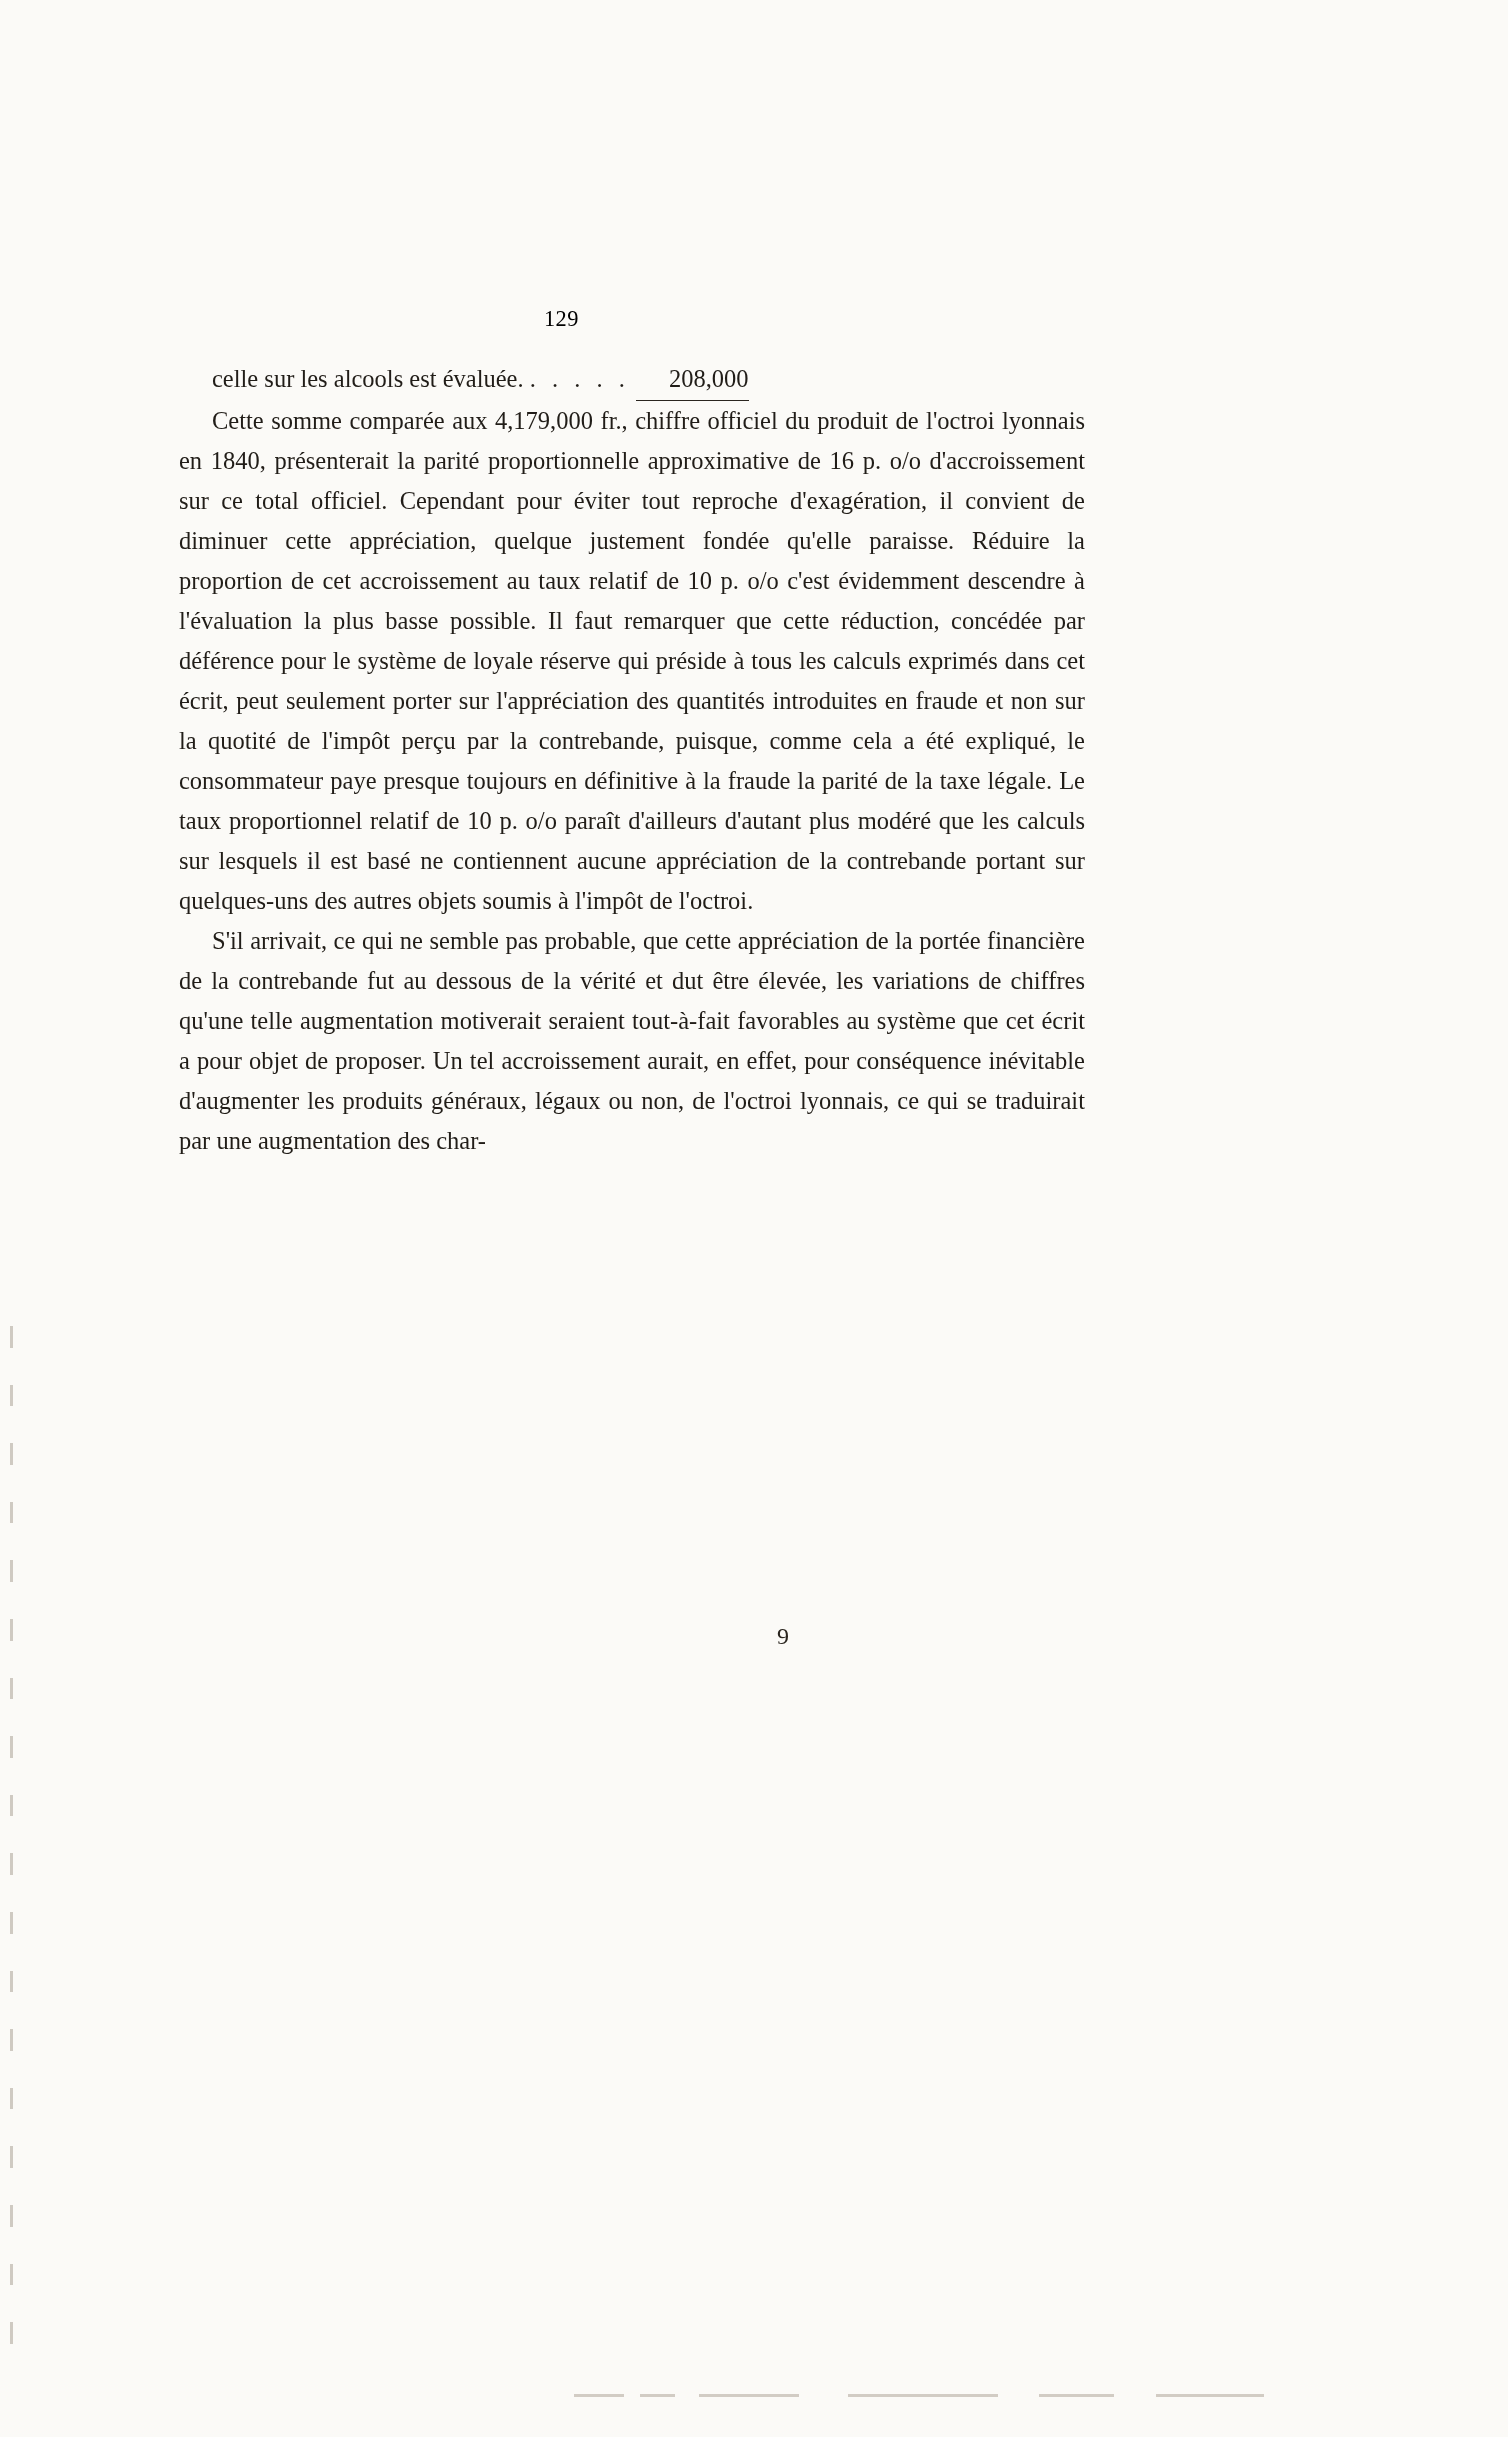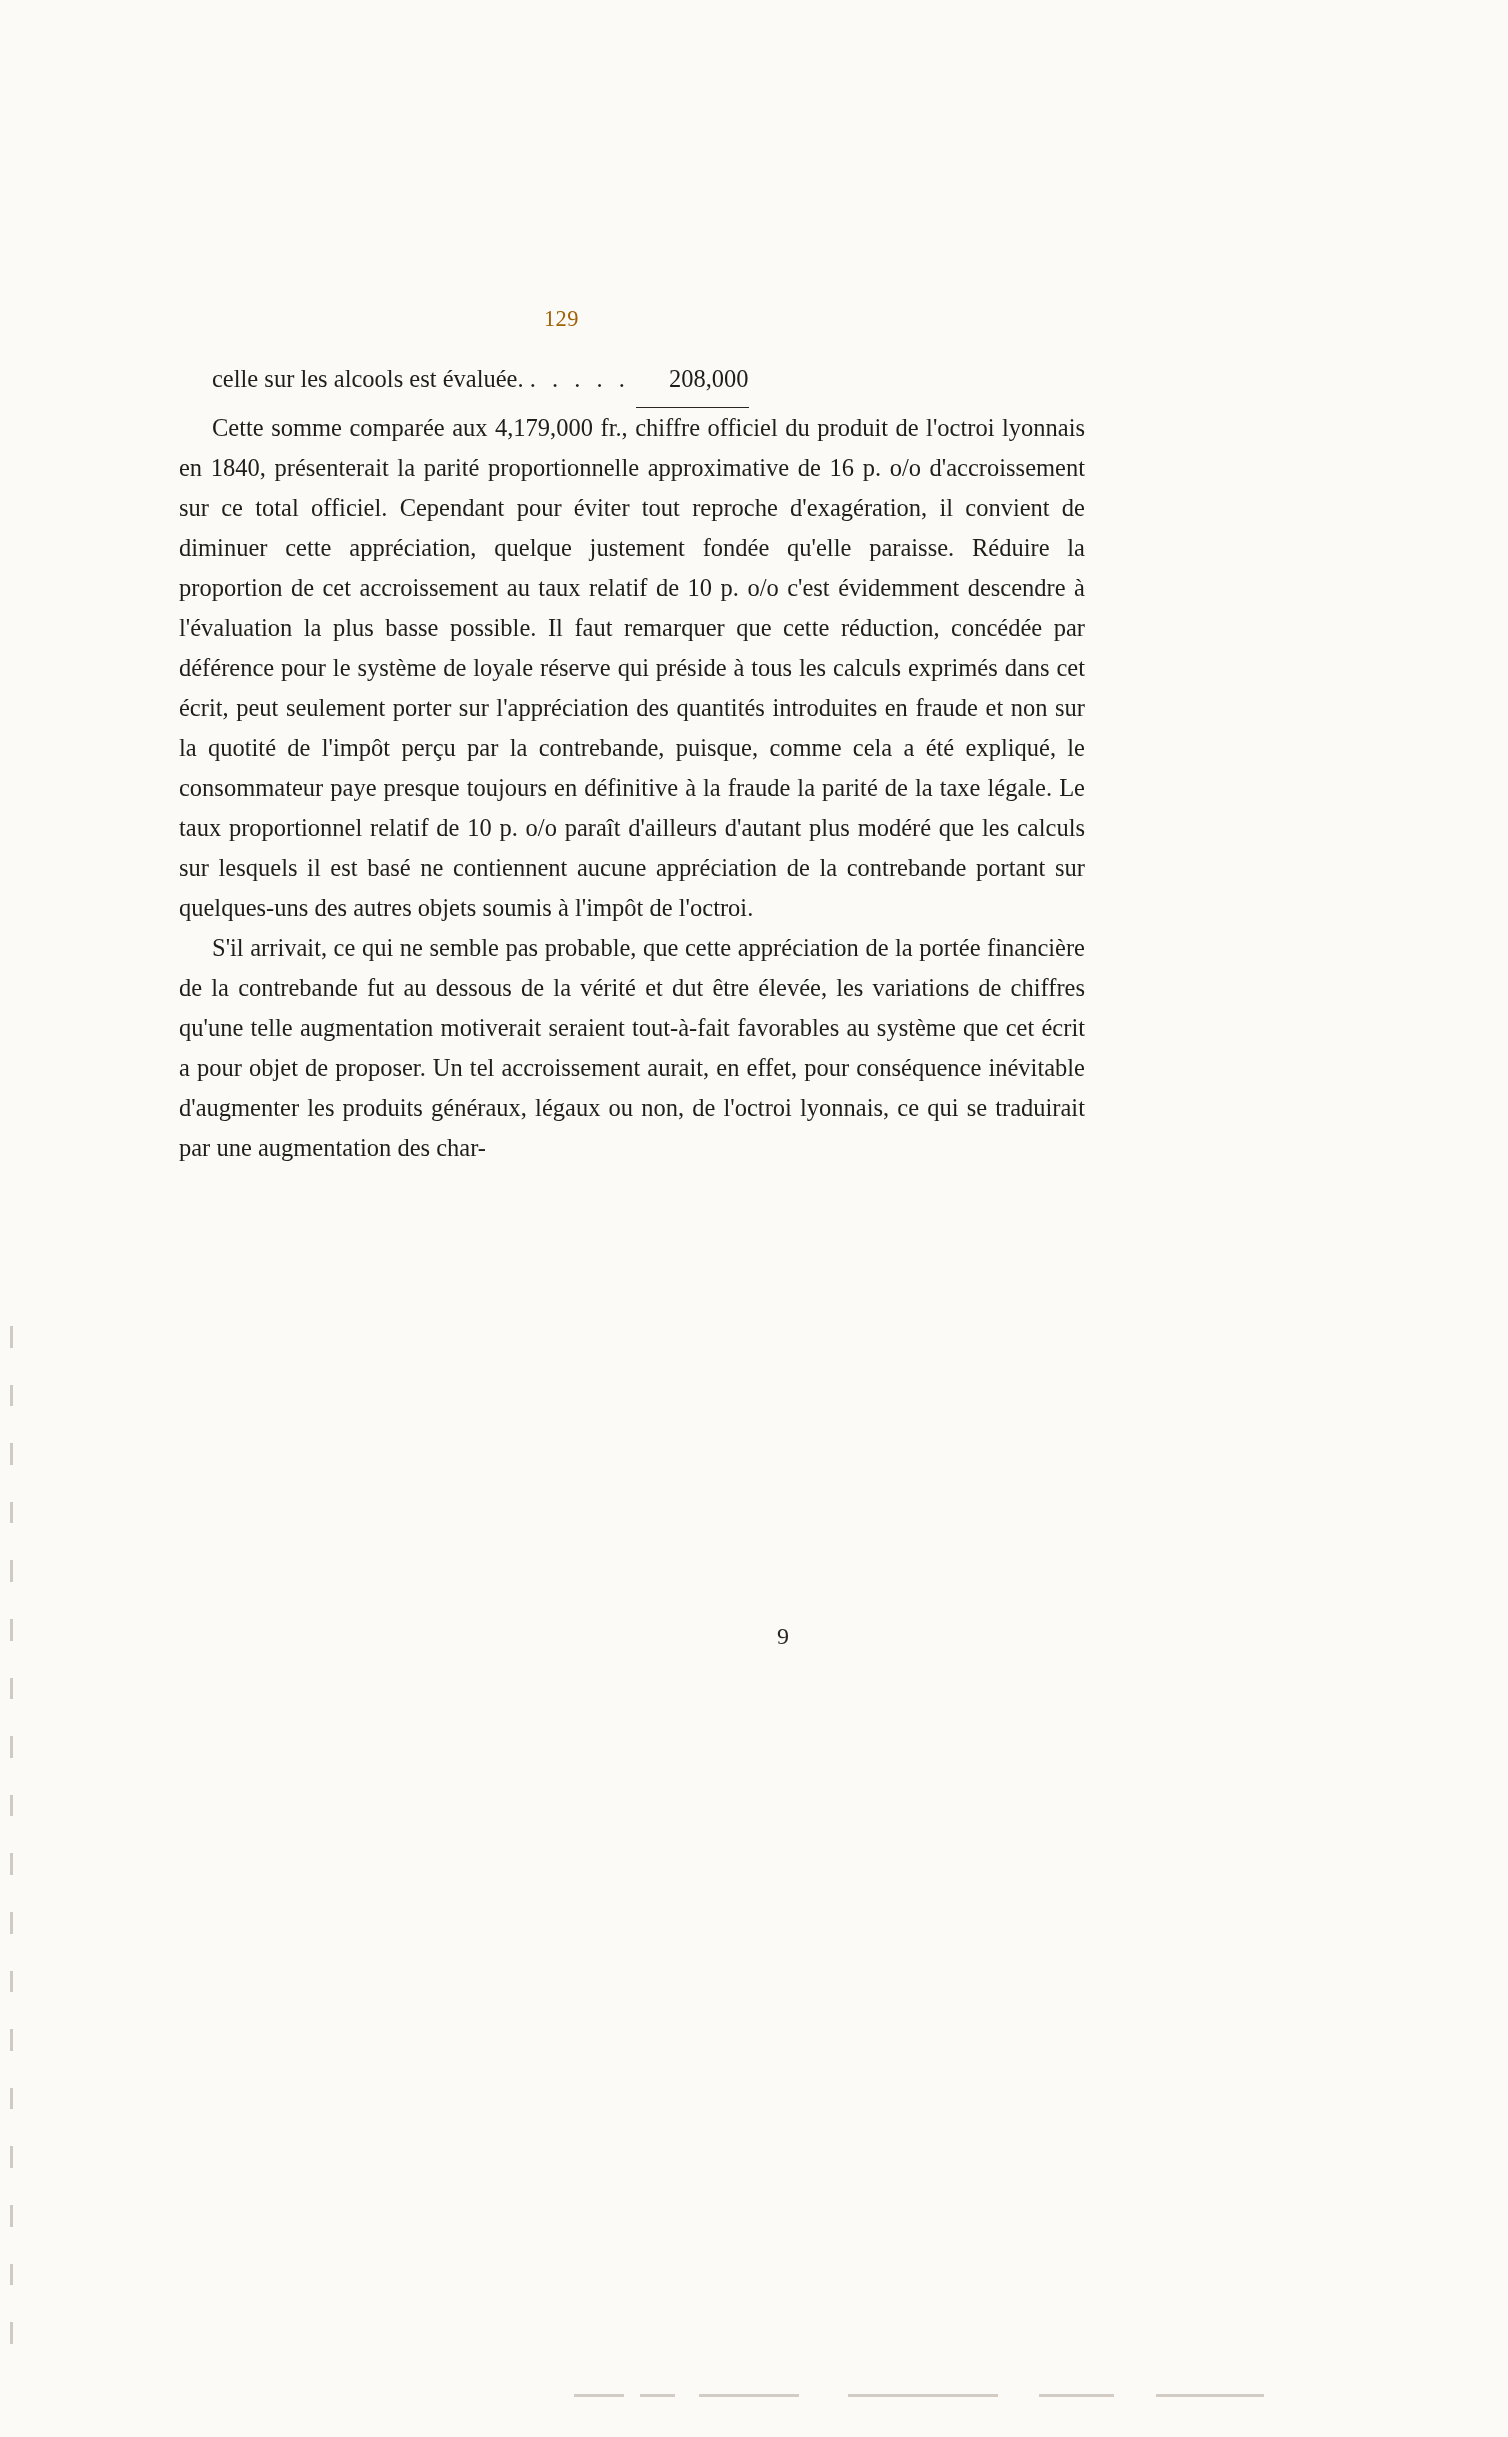--- a/index.html
+++ b/index.html
@@ -30,21 +30,21 @@
     width: 1509px;
     height: 2438px;
   }
 
   .page-number {
     position: absolute;
     left: 544px;
     top: 306px;
     font-size: 22.4px;
     letter-spacing: 0.4px;
-    color: #a16207;
+    color: #000000;
   }
 
   .text-block {
     position: absolute;
     left: 179px;
     top: 359px;
     width: 906px;
     font-size: 24.5px;
     line-height: 40px;
     text-align: justify;
@@ -62,21 +62,21 @@
     white-space: nowrap;
   }
   .leader {
     letter-spacing: 5px;
   }
   .amount {
     display: inline-block;
   }
   .amount.ruled {
     border-bottom: 1.7px solid #2a251f;
-    padding-bottom: 8px;
+    padding-bottom: 1px;
   }
 
   .total-line {
     display: block;
     white-space: nowrap;
   }
 
   .folio {
     position: absolute;
     left: 777px;

